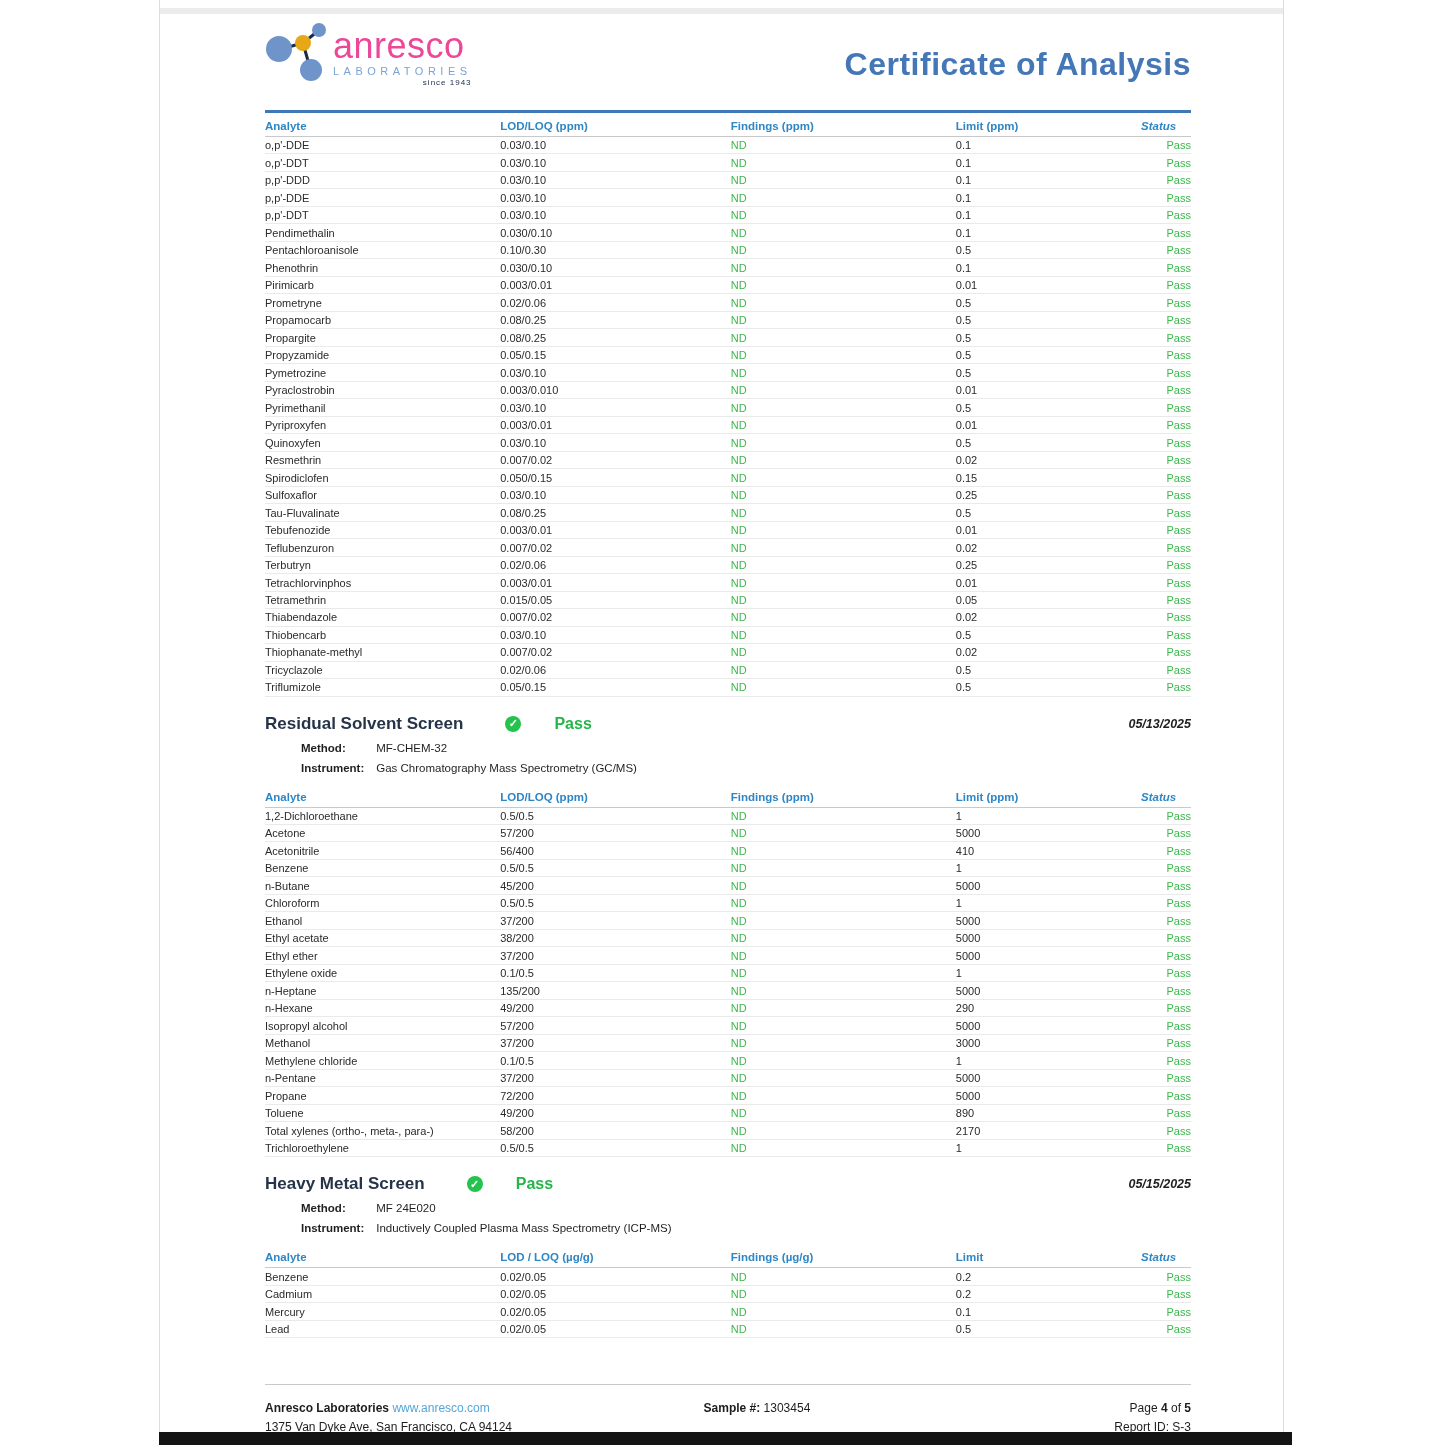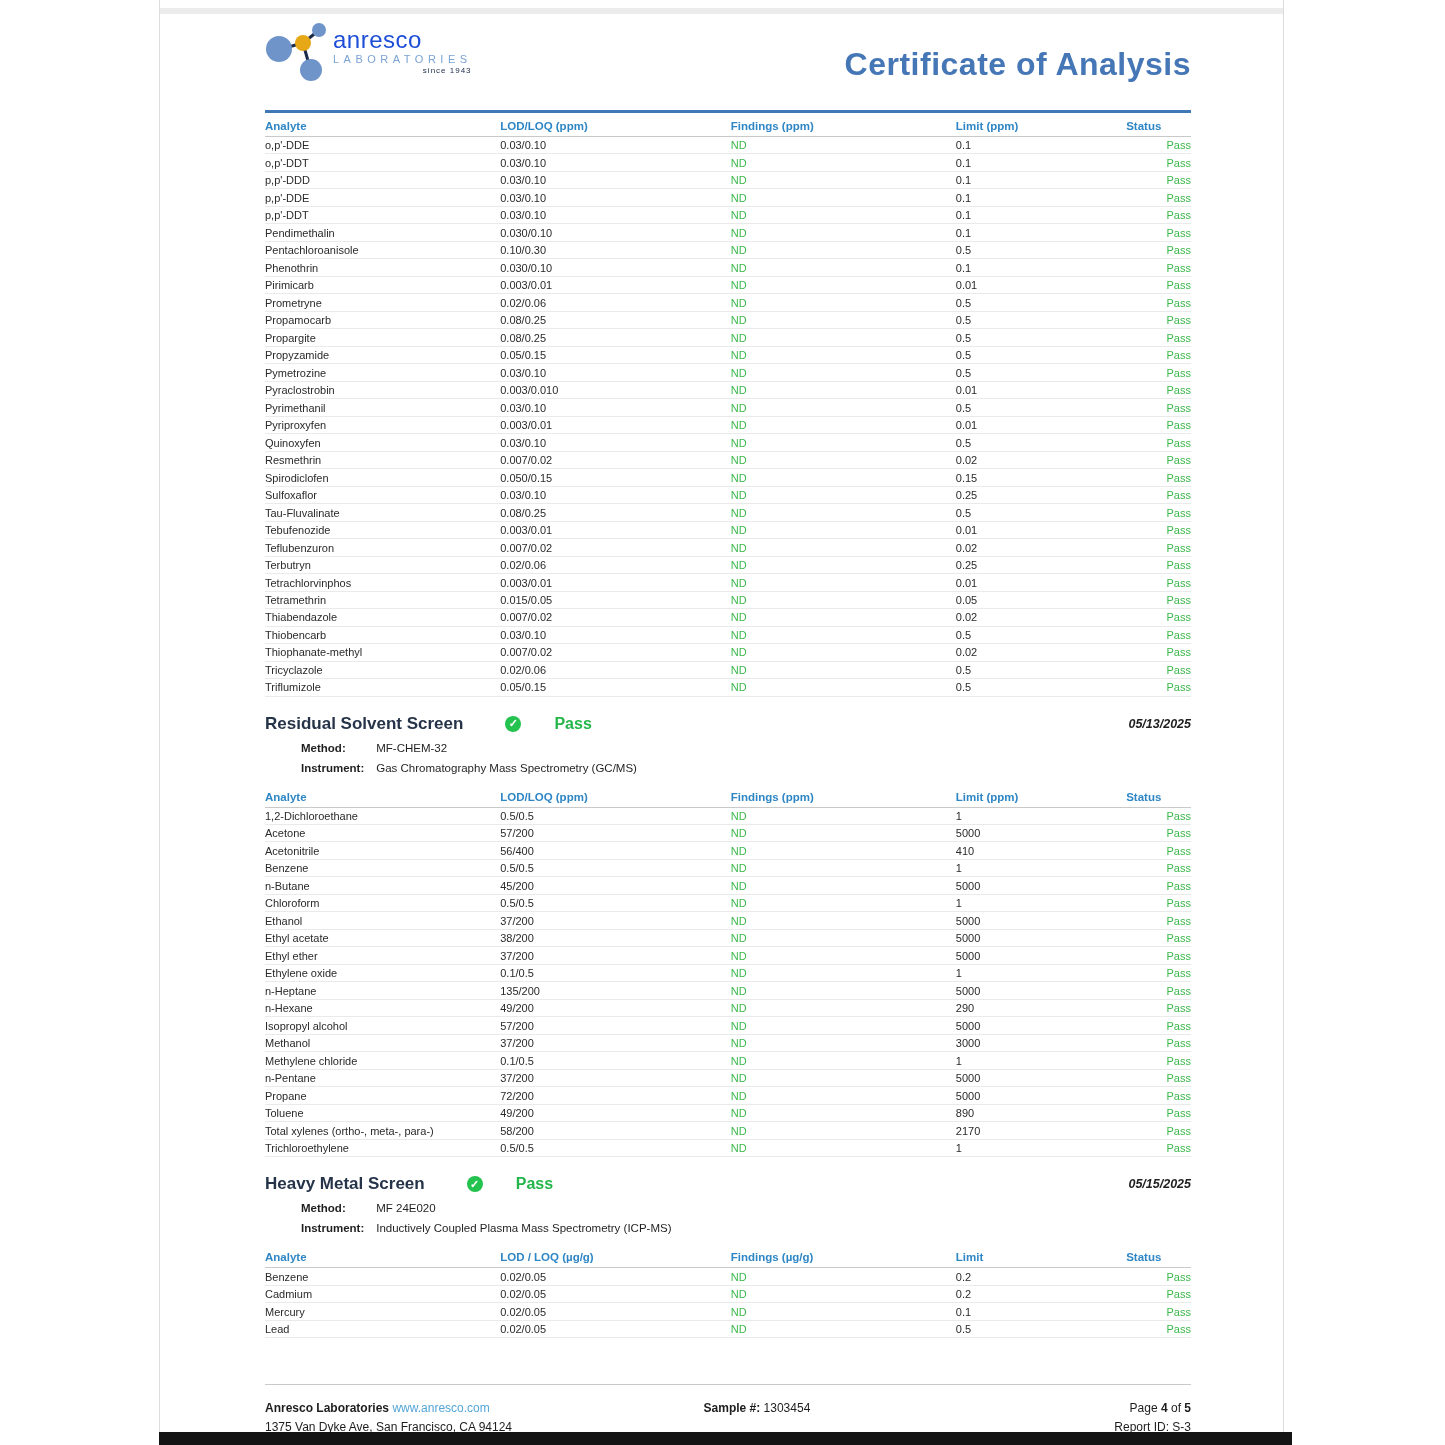--- a/index.html
+++ b/index.html
@@ -12,35 +12,35 @@
     position:absolute; left:159px; top:0; width:1125px; height:1445px;
     background:#fff; border-left:1px solid #dcdcdc; border-right:1px solid #dcdcdc;
   }
   .top-strip { height:6px; background:#ececec; margin-top:8px; }
   .content { padding:0 92px 0 105px; }
 
   
   .header { display:flex; align-items:flex-start; justify-content:space-between; margin-top:8px; height:78px; }
   .logo-wrap { display:flex; align-items:flex-start; }
   .logo-text { margin-left:6px; margin-top:6px; line-height:1; }
-  .logo-name { font-size:24px; color:#1d4ed8; letter-spacing:0.5px; }
+  .logo-name { font-size:36px; color:#ec4899; letter-spacing:0.5px; }
   .logo-sub { font-size:11px; color:#7ba3d4; letter-spacing:4.5px; margin-top:2px; }
   .logo-since { font-size:8px; color:#1c2b4a; text-align:right; margin-top:2px; letter-spacing:1px; }
   .doc-title { font-size:32px; font-weight:bold; color:#4576b5; margin-top:24px; letter-spacing:0.5px; }
 
   .blue-rule { border:none; border-top:3px solid #4178b8; margin:10px 0 0 0; }
 
   
   table { width:100%; border-collapse:collapse; table-layout:fixed; }
   col.c1{width:25.4%} col.c2{width:24.9%} col.c3{width:24.3%} col.c4{width:18.4%} col.c5{width:7%}
   thead th {
     text-align:left; color:#2e86c5; font-size:11.5px; font-weight:bold;
     padding:7px 0 4px 0; border-bottom:1px solid #c9c9c9;
   }
-  thead th.status { text-align:left; }
+  thead th.status { text-align:center;font-style:italic; }
   tbody td { font-size:11px; color:#2a2a2a; padding:2.4px 0 2.1px 0; border-bottom:1px solid #eaeaea; }
   tbody td.nd { color:#3cb84c; }
   tbody td.pass { color:#3cb84c; text-align:right; }
 
   
   .section-head { display:flex; align-items:center; margin-top:17px;gap:28px; }
   .section-title { font-size:17px; font-weight:bold; color:#263449; }
   .badge {
     width:16px; height:16px; border-radius:50%; background:#24c24e; color:#fff;
     font-size:11px; font-weight:bold; display:inline-flex; align-items:center; justify-content:center;

